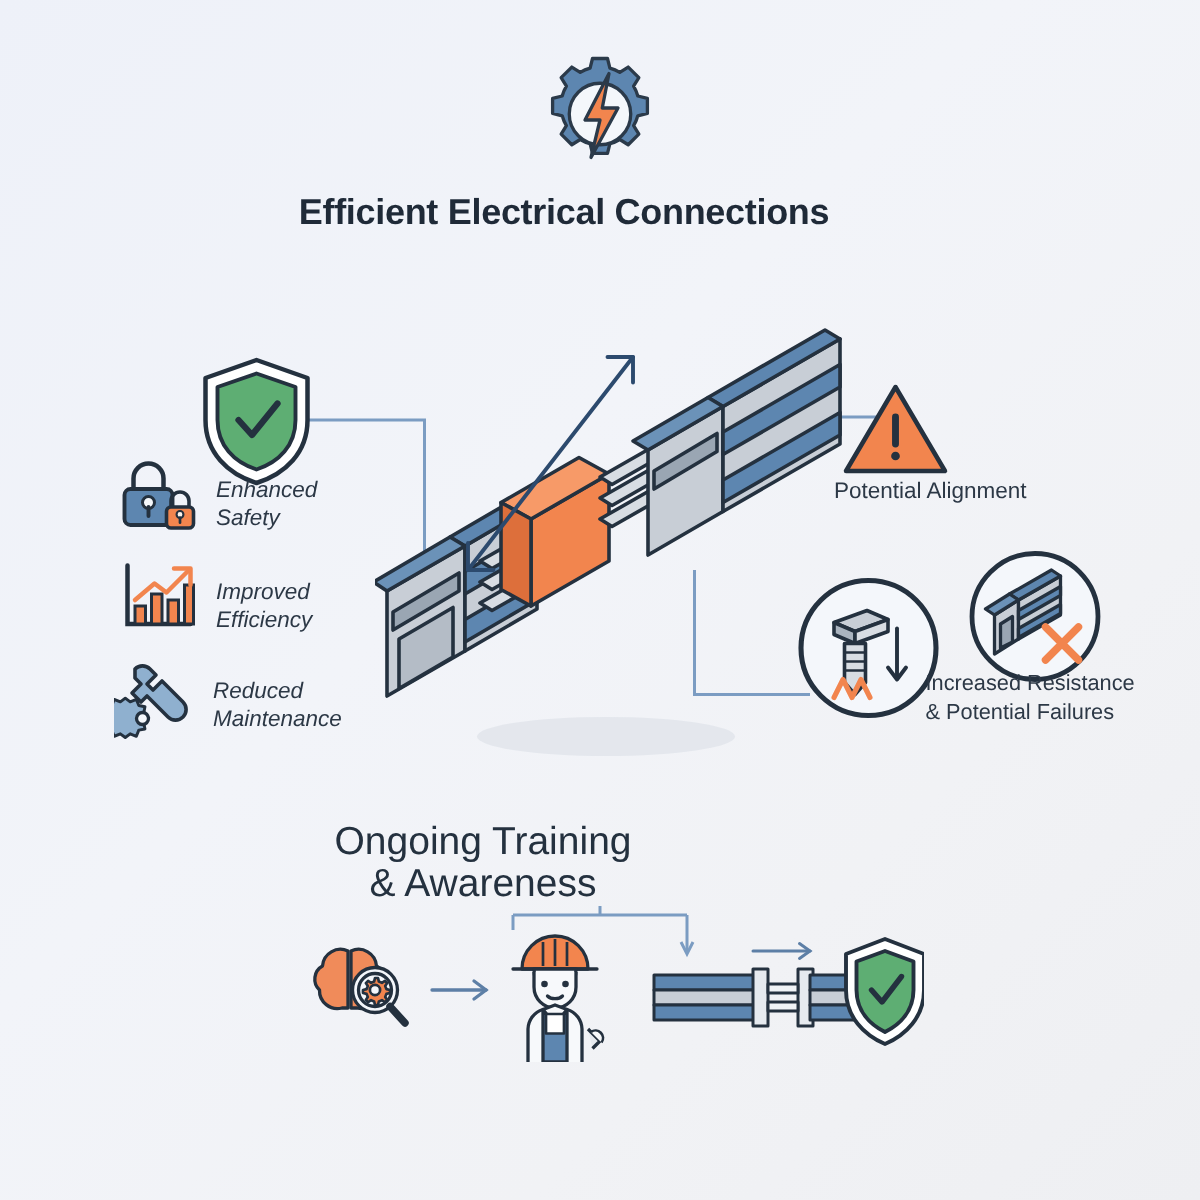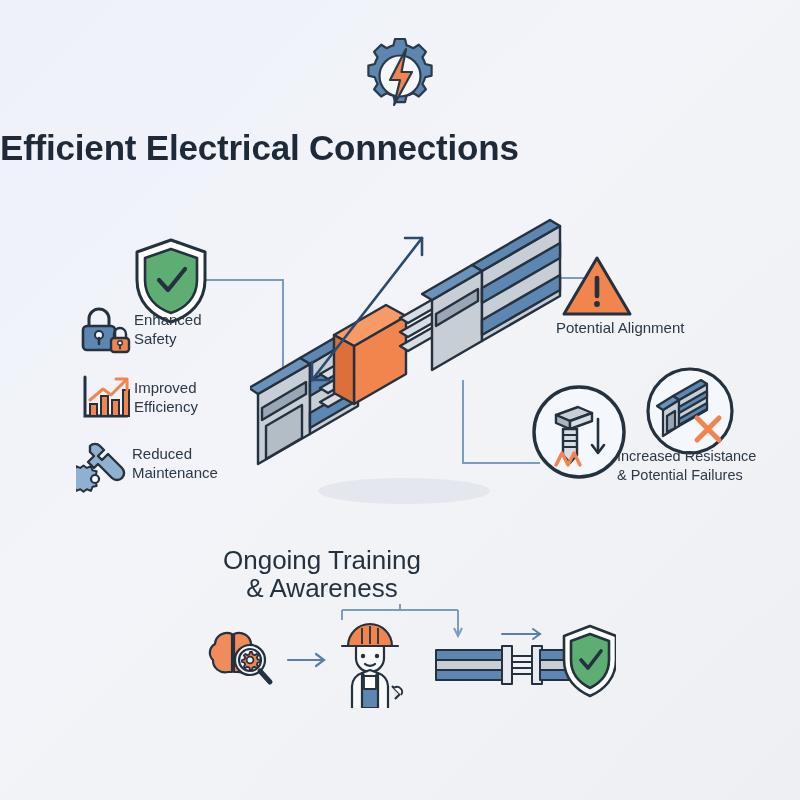--- a/index.html
+++ b/index.html
@@ -11,27 +11,27 @@
   #stage{
     position:relative;width:800px;height:800px;
     background:linear-gradient(135deg,#eef1f9 0%,#f2f4f9 42%,#f1f2f5 72%,#eeeff2 100%);
   }
   .abs{position:absolute;}
   .nosel{user-select:none;}
 
   
   #header-icon{left:352px;top:36px;width:96px;height:80px;}
   #page-title{
-    left:0;top:128px;width:752px;text-align:left;
-    font-size:35px;font-weight:bold;color:#1f2a38;letter-spacing:-0.2px;
+    left:0;top:128px;width:752px;text-align:center;
+    font-size:24px;font-weight:bold;color:#1f2a38;letter-spacing:-0.2px;
   }
 
   
   #shield-top{left:128px;top:236px;width:86px;height:90px;}
-  .benefit{position:absolute;display:flex;align-items:center;}
+  .benefit{position:absolute;display:flex;align-items:flex-end;gap:10px;font-style:italic;}
   .benefit .b-icon{width:56px;height:52px;flex:0 0 56px;}
   .benefit .b-label{
     font-size:15px;line-height:19px;color:#2c3846;white-space:pre-line;
   }
   #benefit-0{left:78px;top:303px;}
   #benefit-1{left:78px;top:371px;}
   #benefit-2{left:76px;top:437px;}
 
   
   #warn-icon{left:560px;top:252px;width:74px;height:68px;}

